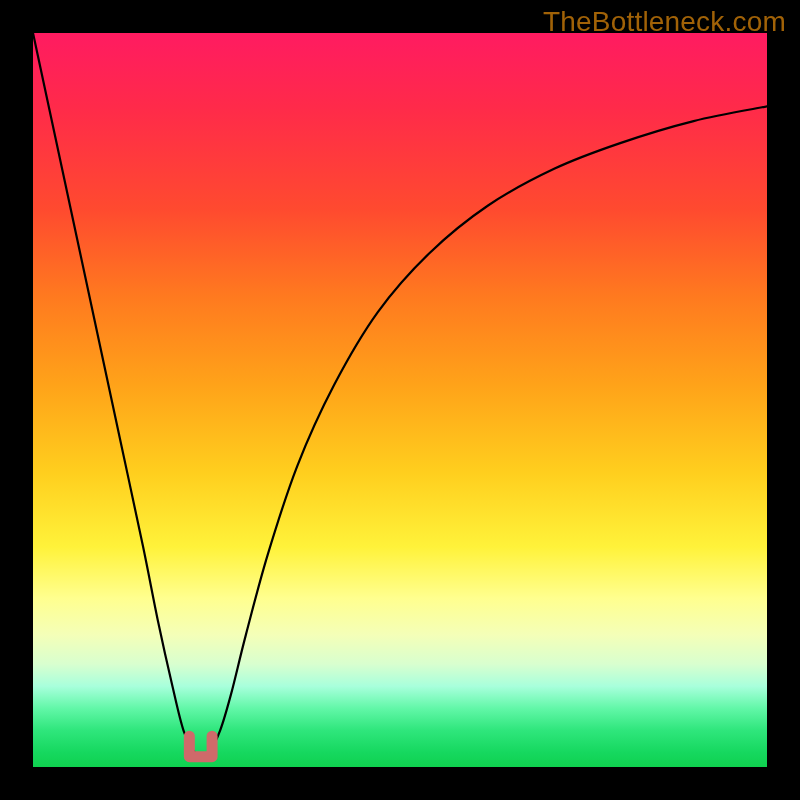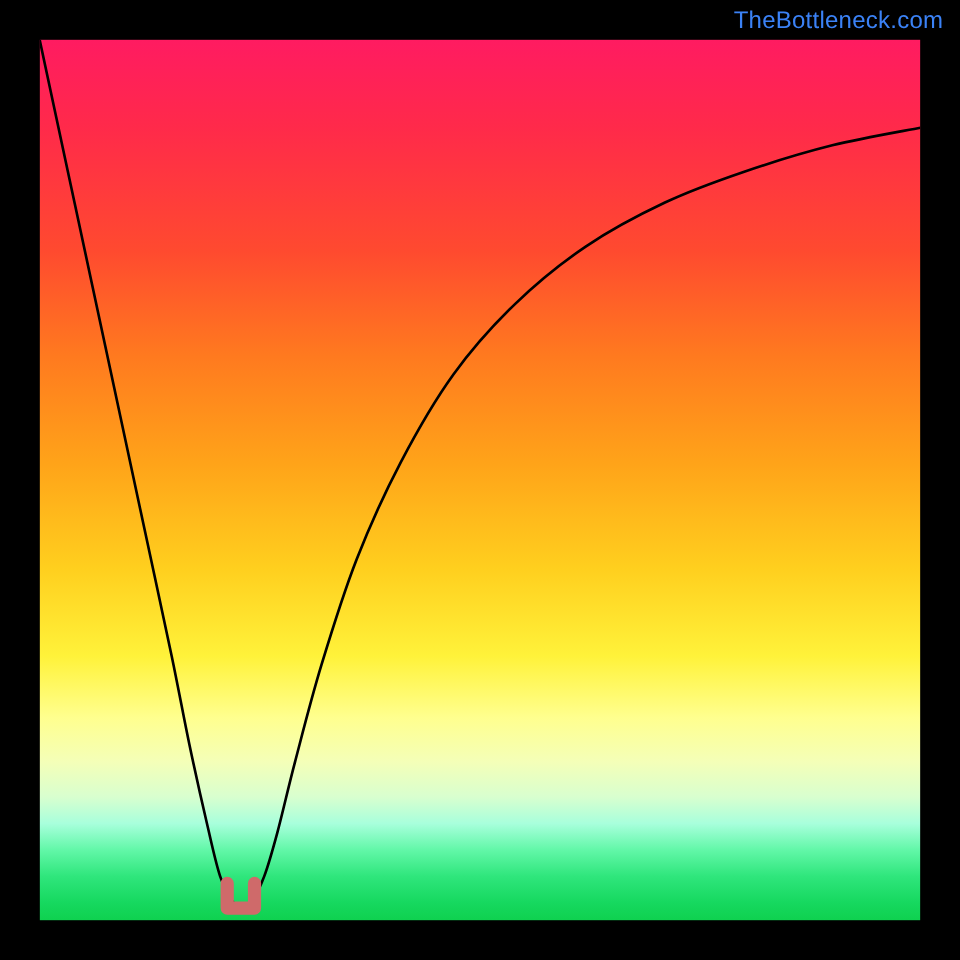--- a/index.html
+++ b/index.html
@@ -43,22 +43,22 @@
       #62f7a8 92%,
       #2fe67c 95%,
       #16d85f 98%,
       #0fd14f 100%
     );
   }
   .watermark {
     position: absolute;
     top: 6px;
     right: 14px;
-    color: #3b82f6;
-    font-size: 20px;
+    color: #a16207;
+    font-size: 28px;
     letter-spacing: 0.2px;
     user-select: none;
   }
   svg.curve-layer {
     position: absolute;
     inset: 0;
   }
 </style>
 </head>
 <body>

